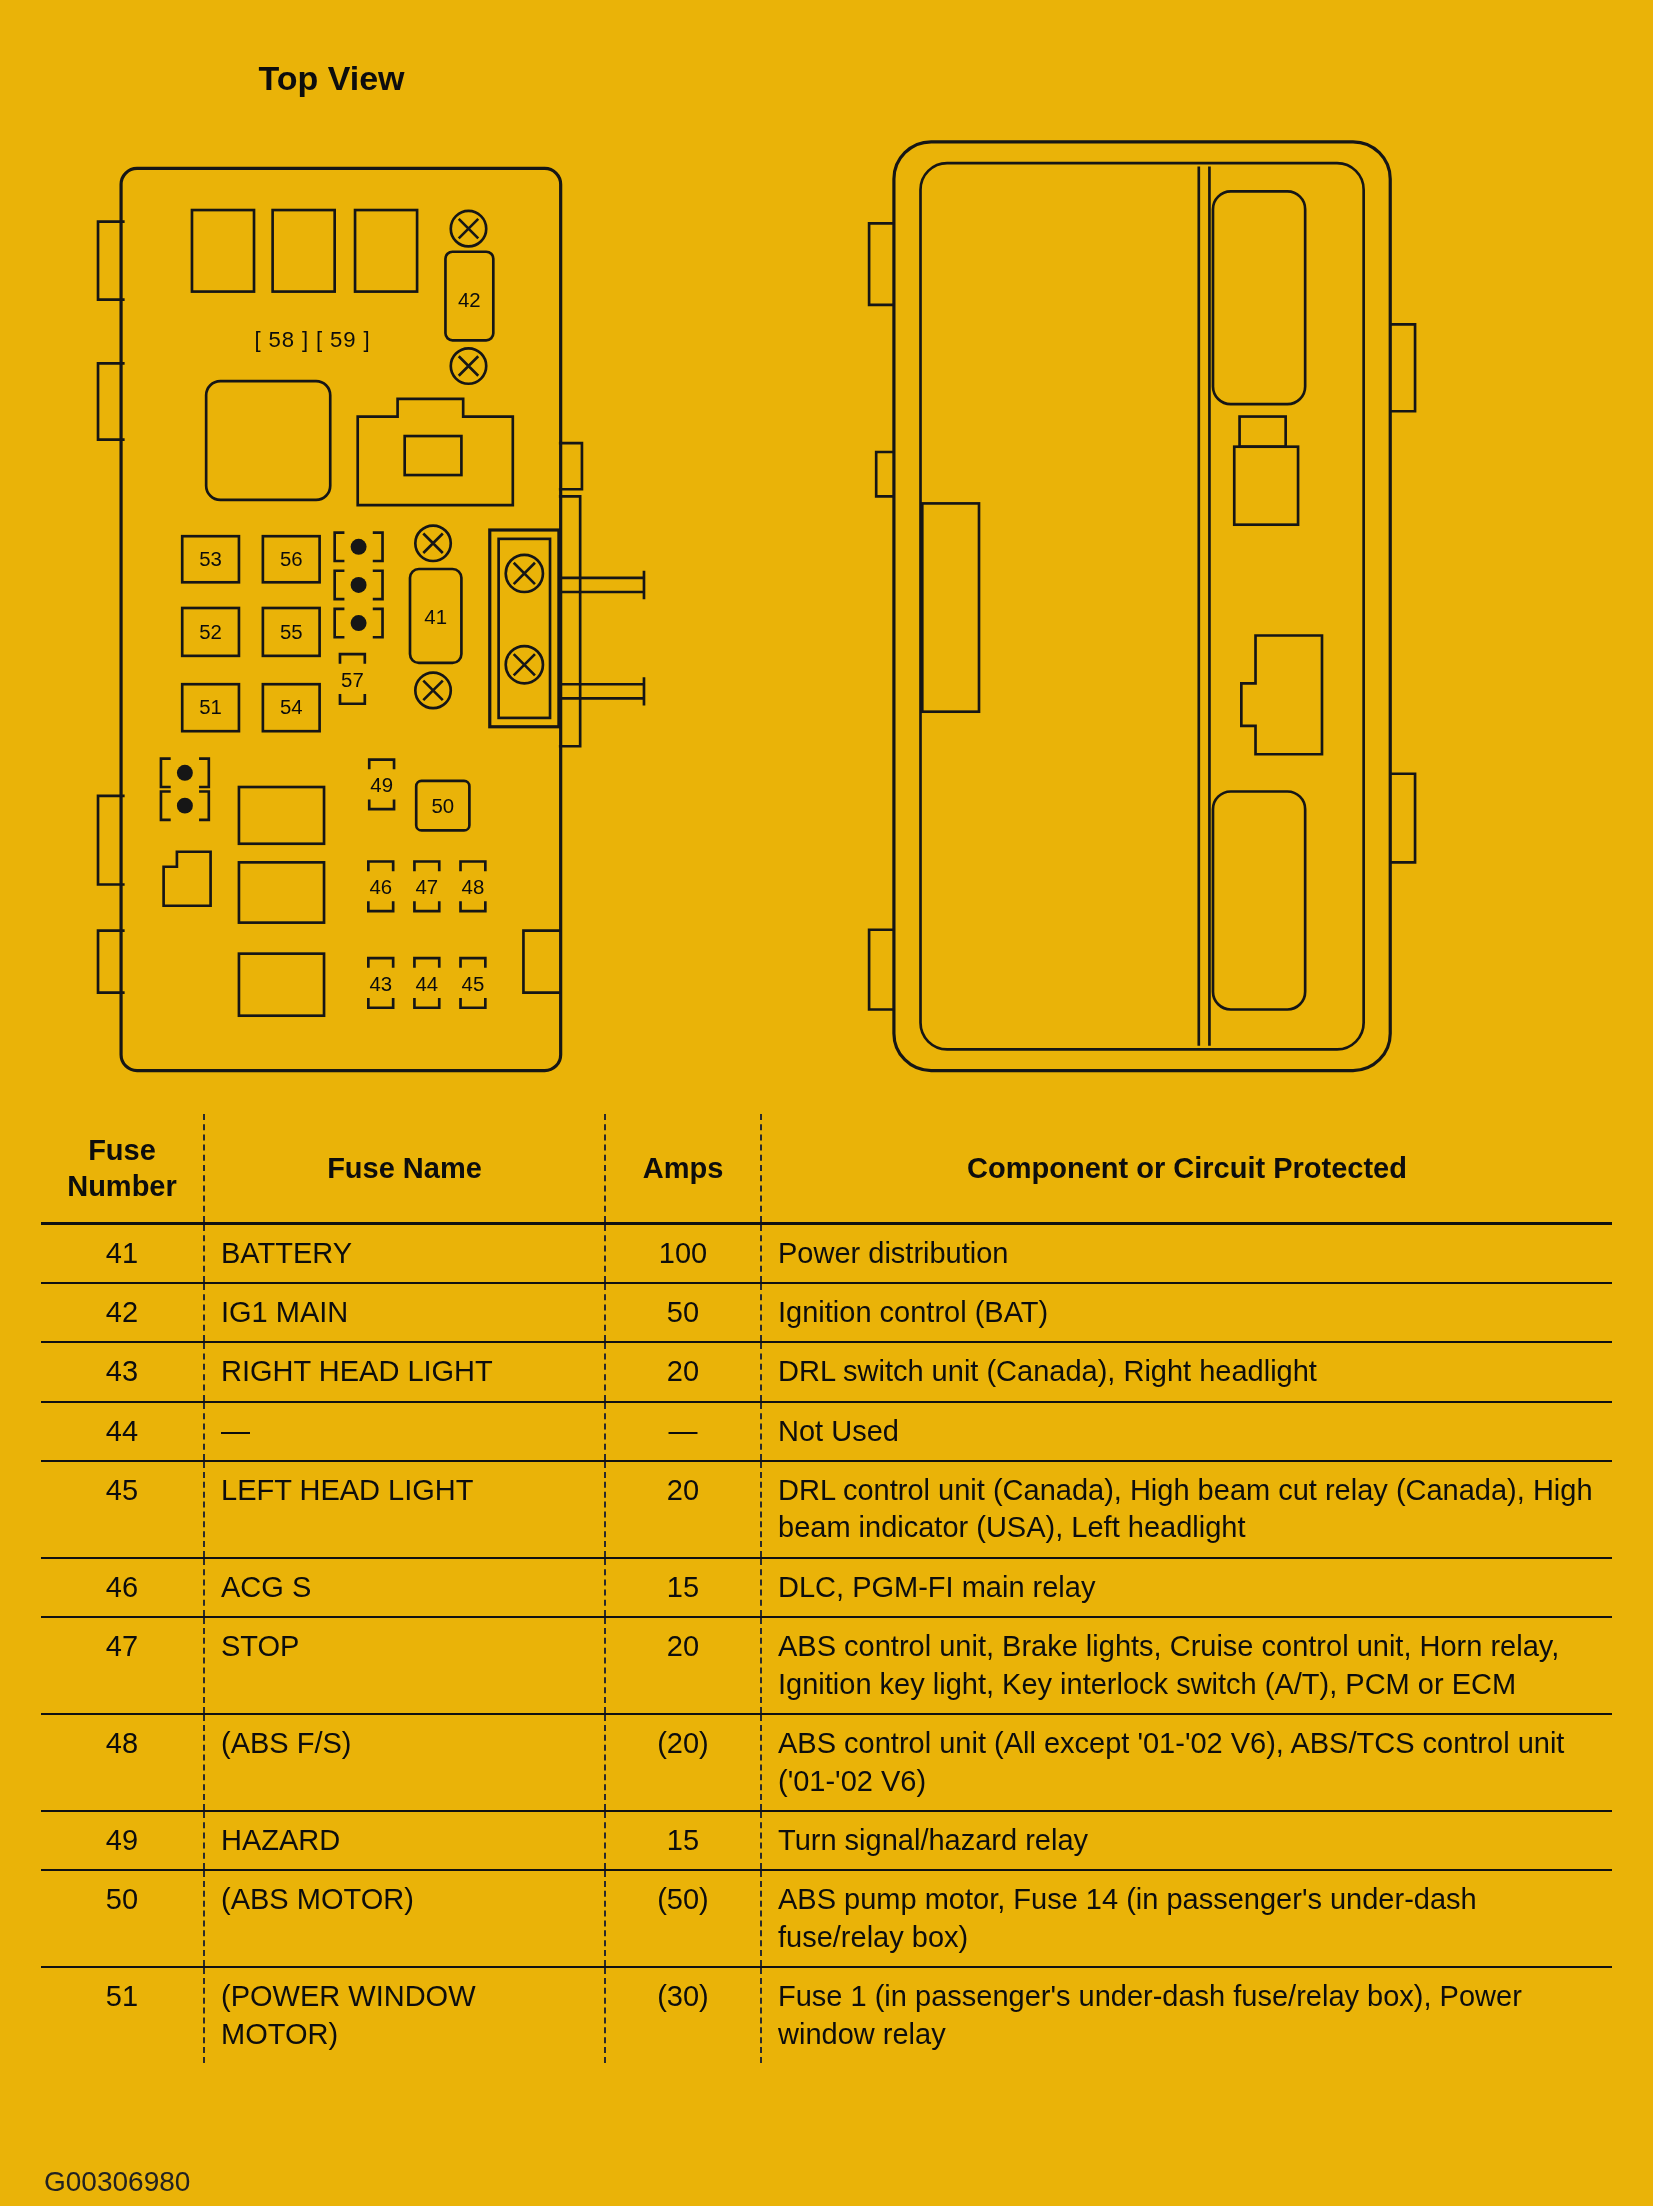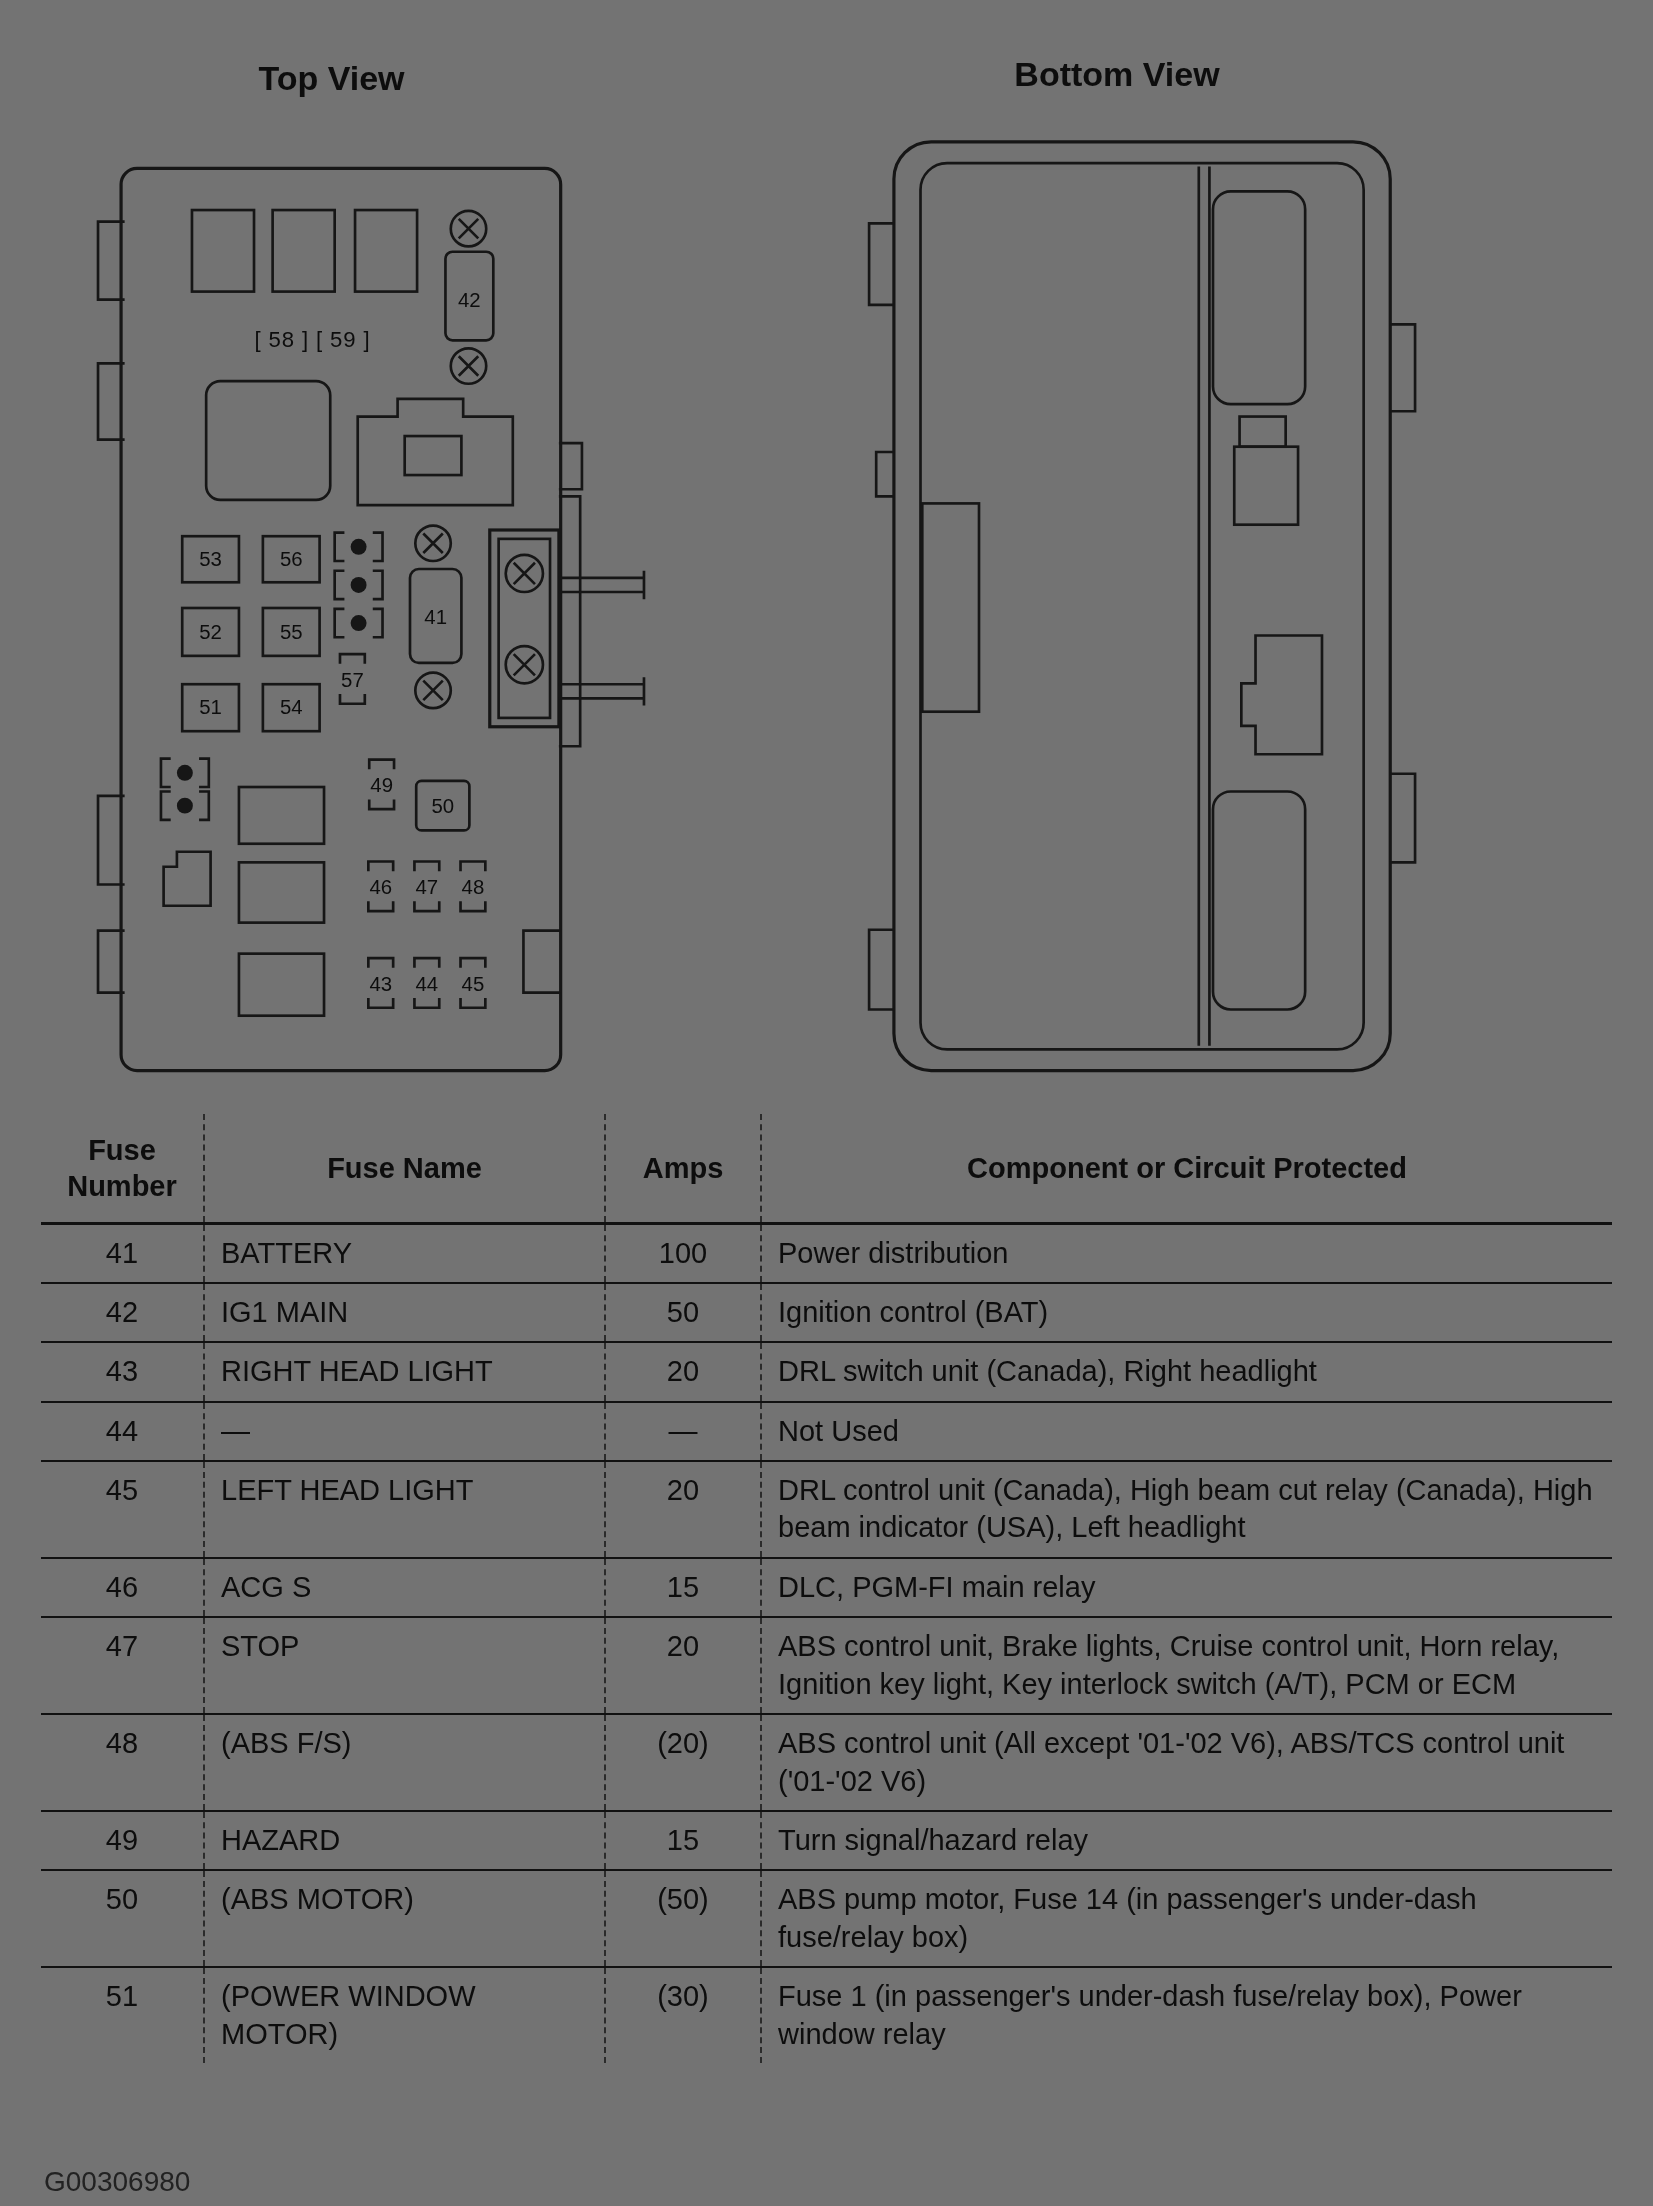--- a/index.html
+++ b/index.html
@@ -1,19 +1,19 @@
 <!DOCTYPE html>
 <html style="font-size:14px"><head>
 <meta charset="utf-8">
 <style>
   * { margin:0; padding:0; box-sizing:border-box; }
   html,body { background:#ffffff; }
   .page {
     position:relative; width:1654px; height:2207px;
-    background:#737373; color:#111;
+    background:#eab308; color:#111;
     font-family:"Liberation Sans", sans-serif;
     overflow:hidden;
   }
   .diagram-title {
     position:absolute; font-weight:bold; font-size:34px; color:#0d0d0d;
     text-align:center;
   }
   #top-view-title   { top:59px; left:149px;  width:365px; }
   #bottom-view-title{ top:55px; left:922px; width:390px; }
   svg.diagram { position:absolute; top:0; left:0; }
@@ -45,21 +45,20 @@
   table.fuse-table td.center { text-align:center; padding-left:7px; padding-right:7px; }
   table.fuse-table td.name-cell { padding-right:37px;margin-top:12px; }
   .figure-code { position:absolute; top:2166px; left:44px; font-size:28px; color:#222; }
 </style>
 </head>
 <body>
 
 <div class="page">
 
   <div class="diagram-title" id="top-view-title">Top View</div>
-  <div class="diagram-title" id="bottom-view-title">Bottom View</div>
 
   <svg class="diagram" width="1654" height="1099" viewBox="0 0 1865 1240">
     <defs>
       <g id="screw">
         <circle class="ln" cx="0" cy="0" r="20"></circle>
         <path class="ln" d="M -11 -11 L 11 11 M -11 11 L 11 -11"></path>
       </g>
       <g id="bolt">
         <circle class="ln" cx="0" cy="0" r="21"></circle>
         <path class="ln" d="M -12 -12 L 12 12 M -12 12 L 12 -12"></path>

